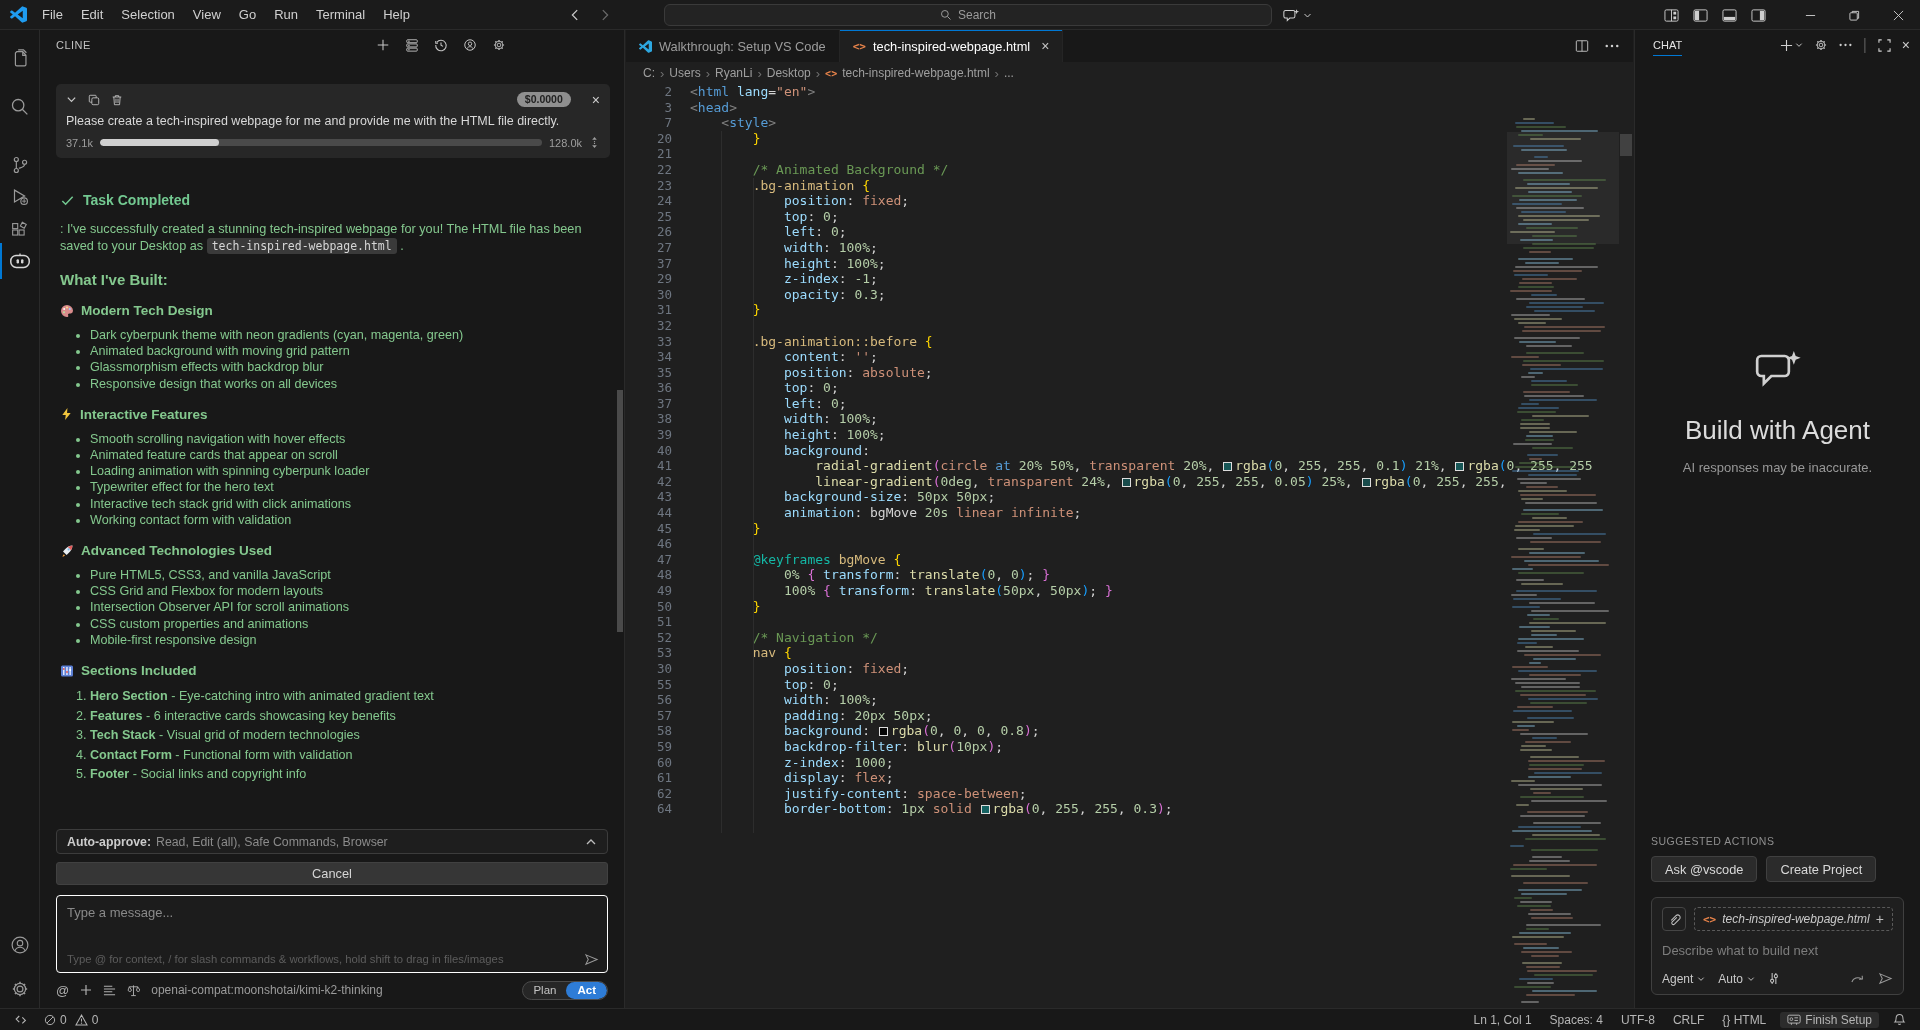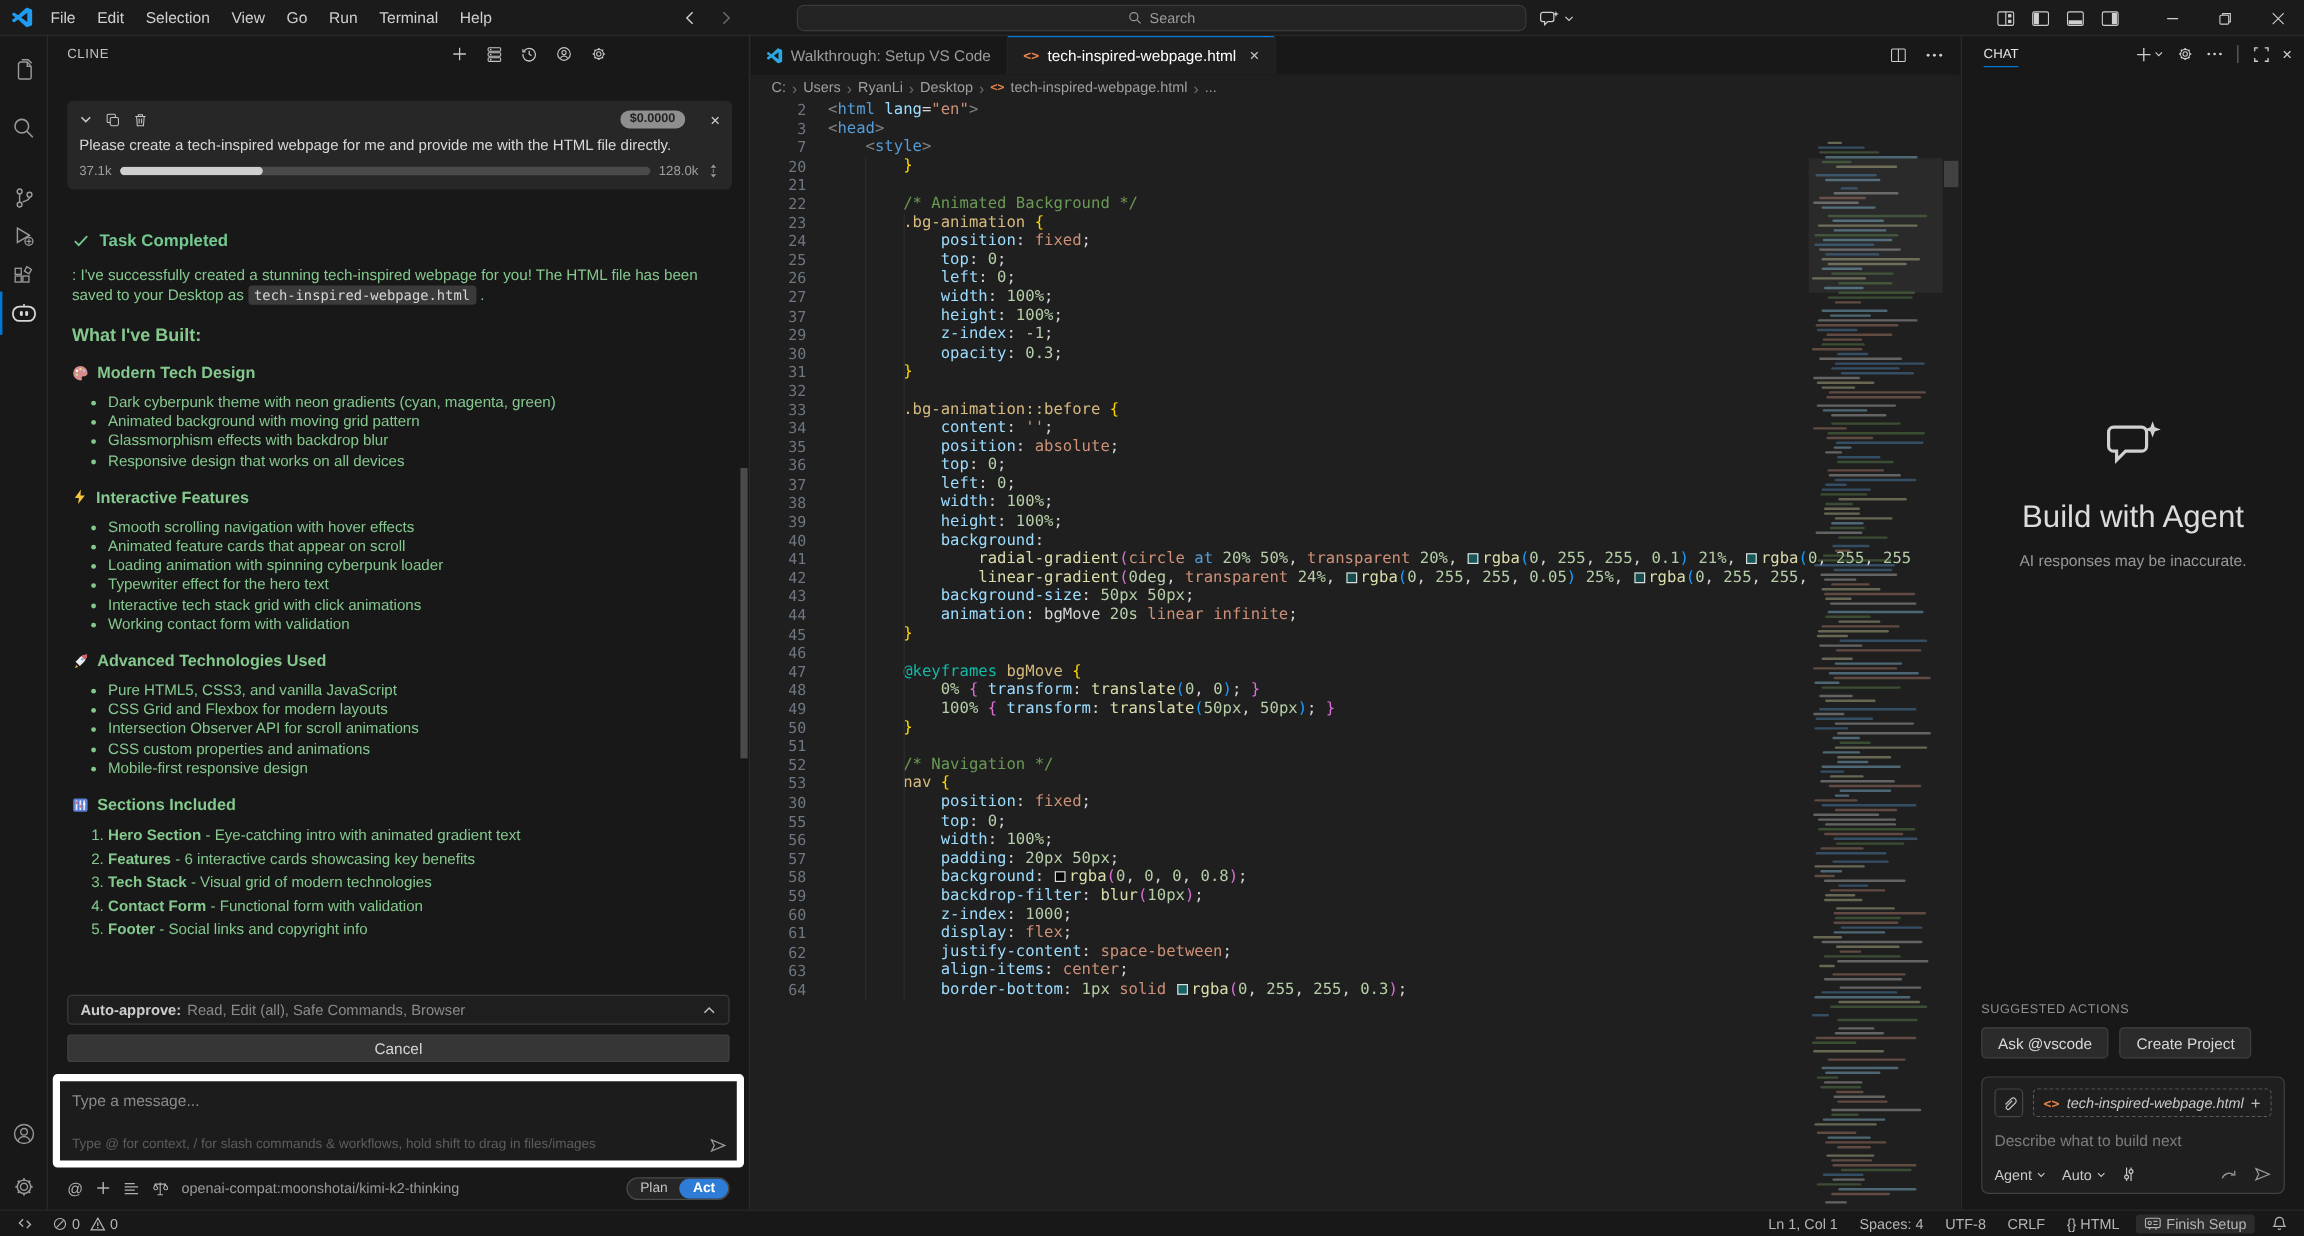--- a/index.html
+++ b/index.html
@@ -48,21 +48,21 @@
   .sec-list{list-style:disc;padding-left:30px;font-size:12.6px;line-height:16.2px}
   .sec-list li::marker{color:#84c88e}
   .sec-num{list-style:decimal;padding-left:30px;font-size:12.6px;line-height:19.5px}
   .sec-num b{font-weight:bold}
   .sb-scroll{position:absolute;right:1px;top:360px;height:242px;width:6px;background:#4a4a4a}
   .auto-approve{margin:4px 16px 0;height:25px;border:1px solid #3c3c3c;border-radius:4px;background:#1e1e1e;display:flex;align-items:center;padding:0 10px;font-size:12.3px;flex:none}
   .aa-label{color:#cccccc;font-weight:bold}
   .aa-value{color:#8b8b8b;margin-left:5px;white-space:nowrap;overflow:hidden}
   .aa-chev{margin-left:auto;color:#bdbdbd}
   .cancel-btn{margin:8px 16px 4px;height:23px;background:#363636;border:1px solid #414141;border-radius:3px;display:flex;align-items:center;justify-content:center;font-size:12.8px;color:#d6d6d6;flex:none}
-  .msg-box{margin:6px 4px 0;height:78px;border:6px solid #ffffff;border-radius:4px;background:#1c1c1c;position:relative;padding:9px 10px;flex:none}
+  .msg-box{margin:6px 16px 0;height:78px;border:1px solid #ffffff;border-radius:4px;background:#1c1c1c;position:relative;padding:9px 10px;flex:none}
   .msg-ph{color:#8a8a8a;font-size:13px}
   .msg-hint{position:absolute;left:10px;right:36px;bottom:7px;color:#5d5d5d;font-size:11.3px;white-space:nowrap;overflow:hidden}
   .msg-send{position:absolute;right:8px;bottom:6px;color:#9a9a9a}
   .model-row{margin:7px 16px 0;display:flex;align-items:center;gap:11px;height:20px;color:#a8a8a8;flex:none}
   .model-name{font-size:12px;color:#9b9b9b;white-space:nowrap;overflow:hidden;max-width:330px}
   .mode-toggle{margin-left:auto;display:flex;align-items:stretch;border:1px solid #4a4a4a;border-radius:10px;background:#262626;height:19px;overflow:hidden;font-size:11.5px}
   .mode-plan{padding:0 10px;display:flex;align-items:center;color:#c3c3c3}
   .mode-act{padding:0 11px;display:flex;align-items:center;background:#2e7cd6;color:#fff;font-weight:bold;border-radius:9px}
 
   
@@ -612,21 +612,20 @@
           <div class="code-line"><span class="ln">53</span><span class="cl-text"><span class="t-pl">        </span><span class="t-sel">nav</span><span class="t-pl"> </span><span class="t-b1">{</span></span></div>
           <div class="code-line"><span class="ln">30</span><span class="cl-text"><span class="t-pl">            </span><span class="t-prop">position</span><span class="t-pun">: </span><span class="t-val">fixed</span><span class="t-pun">;</span></span></div>
           <div class="code-line"><span class="ln">55</span><span class="cl-text"><span class="t-pl">            </span><span class="t-prop">top</span><span class="t-pun">: </span><span class="t-num">0</span><span class="t-pun">;</span></span></div>
           <div class="code-line"><span class="ln">56</span><span class="cl-text"><span class="t-pl">            </span><span class="t-prop">width</span><span class="t-pun">: </span><span class="t-num">100%</span><span class="t-pun">;</span></span></div>
           <div class="code-line"><span class="ln">57</span><span class="cl-text"><span class="t-pl">            </span><span class="t-prop">padding</span><span class="t-pun">: </span><span class="t-num">20px</span><span class="t-pl"> </span><span class="t-num">50px</span><span class="t-pun">;</span></span></div>
           <div class="code-line"><span class="ln">58</span><span class="cl-text"><span class="t-pl">            </span><span class="t-prop">background</span><span class="t-pun">: </span><span class="swatch" style="background: rgba(0, 0, 0, 0.8);"></span><span class="t-fn">rgba</span><span class="t-b2">(</span><span class="t-num">0</span><span class="t-pun">, </span><span class="t-num">0</span><span class="t-pun">, </span><span class="t-num">0</span><span class="t-pun">, </span><span class="t-num">0.8</span><span class="t-b2">)</span><span class="t-pun">;</span></span></div>
           <div class="code-line"><span class="ln">59</span><span class="cl-text"><span class="t-pl">            </span><span class="t-prop">backdrop-filter</span><span class="t-pun">: </span><span class="t-fn">blur</span><span class="t-b2">(</span><span class="t-num">10px</span><span class="t-b2">)</span><span class="t-pun">;</span></span></div>
           <div class="code-line"><span class="ln">60</span><span class="cl-text"><span class="t-pl">            </span><span class="t-prop">z-index</span><span class="t-pun">: </span><span class="t-num">1000</span><span class="t-pun">;</span></span></div>
           <div class="code-line"><span class="ln">61</span><span class="cl-text"><span class="t-pl">            </span><span class="t-prop">display</span><span class="t-pun">: </span><span class="t-val">flex</span><span class="t-pun">;</span></span></div>
           <div class="code-line"><span class="ln">62</span><span class="cl-text"><span class="t-pl">            </span><span class="t-prop">justify-content</span><span class="t-pun">: </span><span class="t-val">space-between</span><span class="t-pun">;</span></span></div>
-          <div class="code-line"><span class="ln">63</span><span class="cl-text"><span class="t-pl">            </span><span class="t-prop">align-items</span><span class="t-pun">: </span><span class="t-val">center</span><span class="t-pun">;</span></span></div>
           <div class="code-line"><span class="ln">64</span><span class="cl-text"><span class="t-pl">            </span><span class="t-prop">border-bottom</span><span class="t-pun">: </span><span class="t-num">1px</span><span class="t-pl"> </span><span class="t-val">solid</span><span class="t-pl"> </span><span class="swatch" style="background: rgba(0, 255, 255, 0.3);"></span><span class="t-fn">rgba</span><span class="t-b2">(</span><span class="t-num">0</span><span class="t-pun">, </span><span class="t-num">255</span><span class="t-pun">, </span><span class="t-num">255</span><span class="t-pun">, </span><span class="t-num">0.3</span><span class="t-b2">)</span><span class="t-pun">;</span></span></div>
         </div>
       <div class="minimap" id="minimap">
           <div class="mini-view"></div>
           <div class="mini-row" style="margin-left: 15.5901px; width: 12.0237px; background: rgb(220, 220, 170); opacity: 0.38;"></div>
           <div class="mini-row" style="margin-left: 7.71086px; width: 39.0881px; background: rgb(86, 156, 214); opacity: 0.38;"></div>
           <div class="mini-row" style="margin-left: 9.17044px; width: 50.1923px; background: rgb(106, 153, 85); opacity: 0.38;"></div>
           <div class="mini-row" style="margin-left: 13.8487px; width: 76.8392px; background: rgb(156, 220, 254); opacity: 0.38;"></div>
           <div class="mini-row" style="margin-left: 10.7598px; width: 25.5557px; background: rgb(106, 153, 85); opacity: 0.38;"></div>
           <div class="mini-row" style="margin-left: 23.2669px; width: 50.4776px; background: rgb(220, 220, 170); opacity: 0.38; margin-bottom: 5px;"></div>

